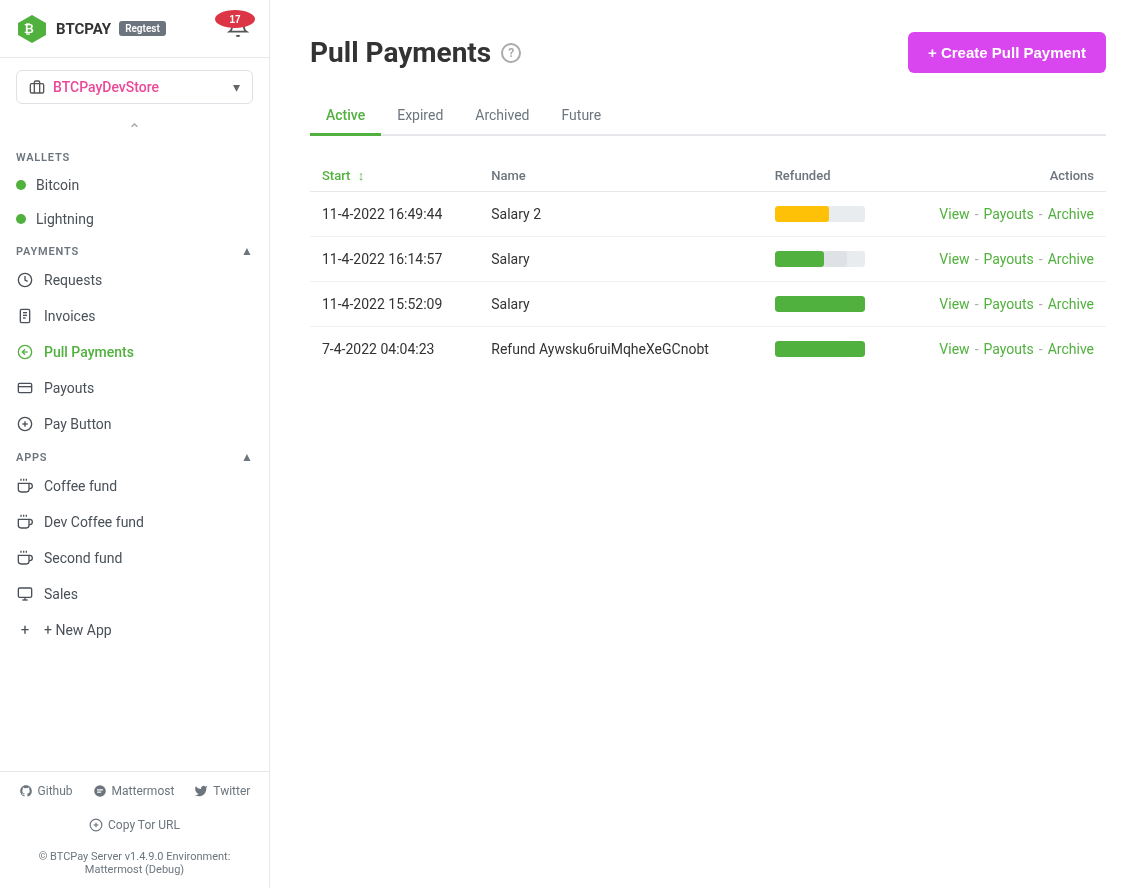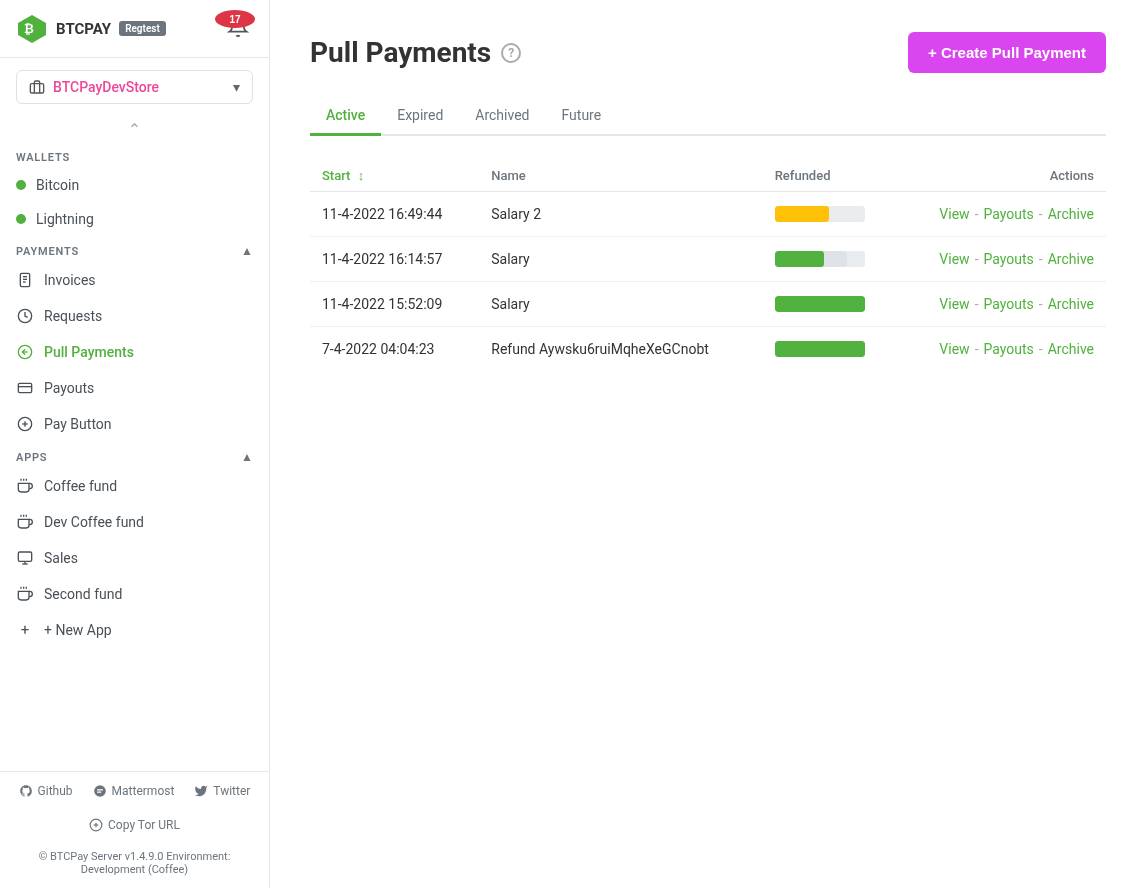--- a/index.html
+++ b/index.html
@@ -109,36 +109,36 @@
   </div>
 
   <div class="section-toggle">
     <span class="section-toggle-label">PAYMENTS</span>
     <span class="chevron-icon">▲</span>
   </div>
 
   <div class="nav-item">
     <div class="nav-item-icon">
       <svg width="16" height="16" viewBox="0 0 24 24" fill="none" stroke="currentColor" stroke-width="2">
+          <circle cx="12" cy="12" r="10"></circle>
+          <polyline points="12 6 12 12 16 14"></polyline>
+        </svg>
+    </div>
+    <span>Requests</span>
+  </div>
+  <div class="nav-item">
+    <div class="nav-item-icon">
+      <svg width="16" height="16" viewBox="0 0 24 24" fill="none" stroke="currentColor" stroke-width="2">
           <rect x="5" y="2" width="14" height="20" rx="2"></rect>
           <line x1="9" y1="7" x2="15" y2="7"></line>
           <line x1="9" y1="11" x2="15" y2="11"></line>
           <line x1="9" y1="15" x2="13" y2="15"></line>
         </svg>
     </div>
     <span>Invoices</span>
-  </div>
-  <div class="nav-item">
-    <div class="nav-item-icon">
-      <svg width="16" height="16" viewBox="0 0 24 24" fill="none" stroke="currentColor" stroke-width="2">
-          <circle cx="12" cy="12" r="10"></circle>
-          <polyline points="12 6 12 12 16 14"></polyline>
-        </svg>
-    </div>
-    <span>Requests</span>
   </div>
   <div class="nav-item active">
     <div class="nav-item-icon">
       <svg width="16" height="16" viewBox="0 0 24 24" fill="none" stroke="#51b13e" stroke-width="2">
           <circle cx="12" cy="12" r="10"></circle>
           <polyline points="12 8 8 12 12 16"></polyline>
           <line x1="16" y1="12" x2="8" y2="12"></line>
         </svg>
     </div>
     <span>Pull Payments</span>
@@ -188,41 +188,41 @@
           <line x1="6" y1="1" x2="6" y2="4"></line>
           <line x1="10" y1="1" x2="10" y2="4"></line>
           <line x1="14" y1="1" x2="14" y2="4"></line>
         </svg>
     </div>
     <span>Dev Coffee fund</span>
   </div>
   <div class="nav-item">
     <div class="nav-item-icon">
       <svg width="16" height="16" viewBox="0 0 24 24" fill="none" stroke="currentColor" stroke-width="2">
-          <rect x="2" y="3" width="20" height="14" rx="2"></rect>
-          <line x1="8" y1="21" x2="16" y2="21"></line>
-          <line x1="12" y1="17" x2="12" y2="21"></line>
-        </svg>
-    </div>
-    <span>Sales</span>
-  </div>
-  <div class="nav-item">
-    <div class="nav-item-icon">
-      <svg width="16" height="16" viewBox="0 0 24 24" fill="none" stroke="currentColor" stroke-width="2">
           <path d="M18 8h1a4 4 0 0 1 0 8h-1"></path>
           <path d="M2 8h16v9a4 4 0 0 1-4 4H6a4 4 0 0 1-4-4V8z"></path>
           <line x1="6" y1="1" x2="6" y2="4"></line>
           <line x1="10" y1="1" x2="10" y2="4"></line>
           <line x1="14" y1="1" x2="14" y2="4"></line>
         </svg>
     </div>
     <span>Second fund</span>
   </div>
   <div class="nav-item">
     <div class="nav-item-icon">
+      <svg width="16" height="16" viewBox="0 0 24 24" fill="none" stroke="currentColor" stroke-width="2">
+          <rect x="2" y="3" width="20" height="14" rx="2"></rect>
+          <line x1="8" y1="21" x2="16" y2="21"></line>
+          <line x1="12" y1="17" x2="12" y2="21"></line>
+        </svg>
+    </div>
+    <span>Sales</span>
+  </div>
+  <div class="nav-item">
+    <div class="nav-item-icon">
       <span style="font-size:15px;color:#495057;">+</span>
     </div>
     <span>+ New App</span>
   </div>
 
   <div style="flex:1;"></div>
 
   <div class="footer-links">
     <a class="footer-link">
       <svg width="14" height="14" viewBox="0 0 24 24" fill="currentColor">
@@ -245,21 +245,21 @@
     </a>
     <a class="footer-link">
       <svg width="14" height="14" viewBox="0 0 24 24" fill="none" stroke="currentColor" stroke-width="2">
           <circle cx="12" cy="12" r="10"></circle>
           <line x1="12" y1="8" x2="12" y2="16"></line>
           <line x1="8" y1="12" x2="16" y2="12"></line>
         </svg>
       <span>Copy Tor URL</span>
     </a>
   </div>
-  <div class="footer-copy">© BTCPay Server v1.4.9.0 Environment: Development (Coffee)</div>
+  <div class="footer-copy">© BTCPay Server v1.4.9.0 Environment: Mattermost (Debug)</div>
 
 </div>
 
 <div class="main">
   <div class="main-content">
 
     <div class="page-header">
       <div class="page-title-row">
         <h1 class="page-title">Pull Payments</h1>
         <div class="help-icon">?</div>

